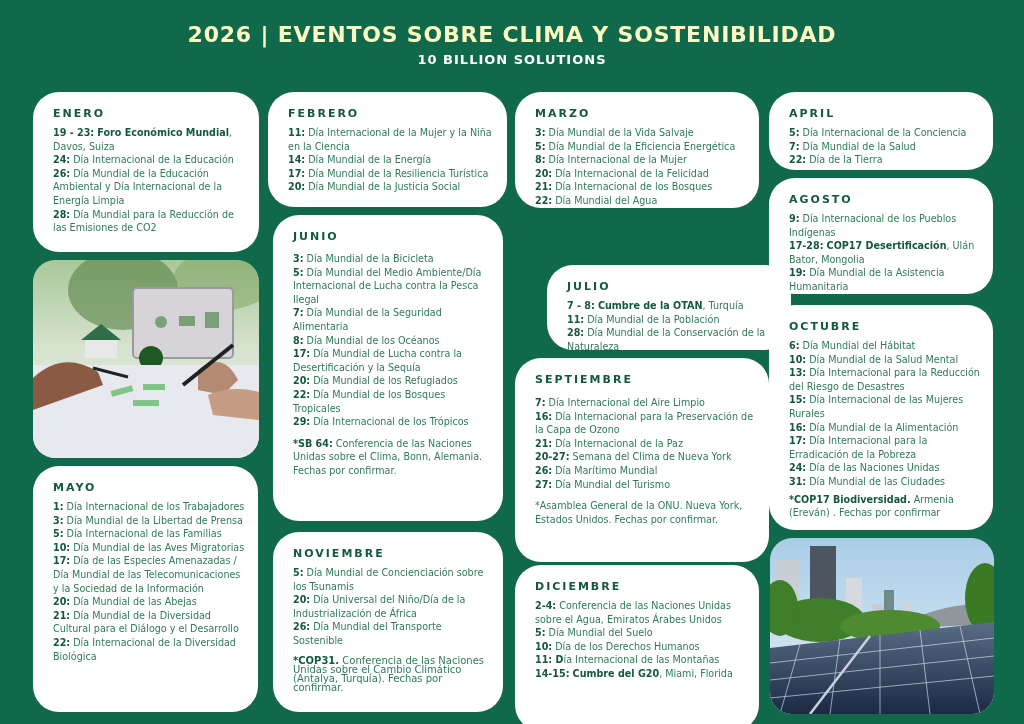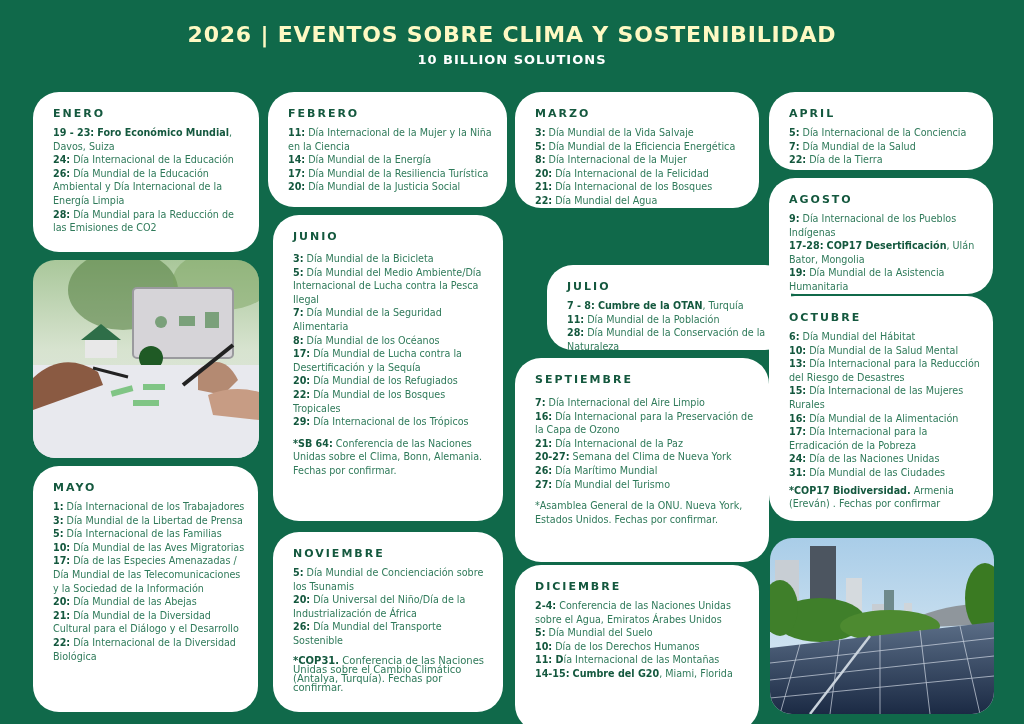--- a/index.html
+++ b/index.html
@@ -209,21 +209,21 @@
 
 <div class="card" style="left:769px; top:178px; width:224px; height:116px;">
   <h2>AGOSTO</h2>
   <ul>
       <li><span class="d">9:</span><span> Día Internacional de los Pueblos Indígenas</span></li>
       <li><span class="d">17-28:</span> <span class="b">COP17 Desertificación</span><span>, Ulán Bator, Mongolia</span></li>
       <li><span class="d">19:</span><span> Día Mundial de la Asistencia Humanitaria</span></li>
     </ul>
 </div>
 
-<div class="card" style="left:769px; top:296px; width:224px; height:225px;">
+<div class="card" style="left:769px; top:305px; width:224px; height:225px;">
   <h2>OCTUBRE</h2>
   <ul>
       <li><span class="d">6:</span><span> Día Mundial del Hábitat</span></li>
       <li><span class="d">10:</span><span> Día Mundial de la Salud Mental</span></li>
       <li><span class="d">13:</span><span> Día Internacional para la Reducción del Riesgo de Desastres</span></li>
       <li><span class="d">15:</span><span> Día Internacional de las Mujeres Rurales</span></li>
       <li><span class="d">16:</span><span> Día Mundial de la Alimentación</span></li>
       <li><span class="d">17:</span><span> Día Internacional para la Erradicación de la Pobreza</span></li>
       <li><span class="d">24:</span><span> Día de las Naciones Unidas</span></li>
       <li><span class="d">31:</span><span> Día Mundial de las Ciudades</span></li>

